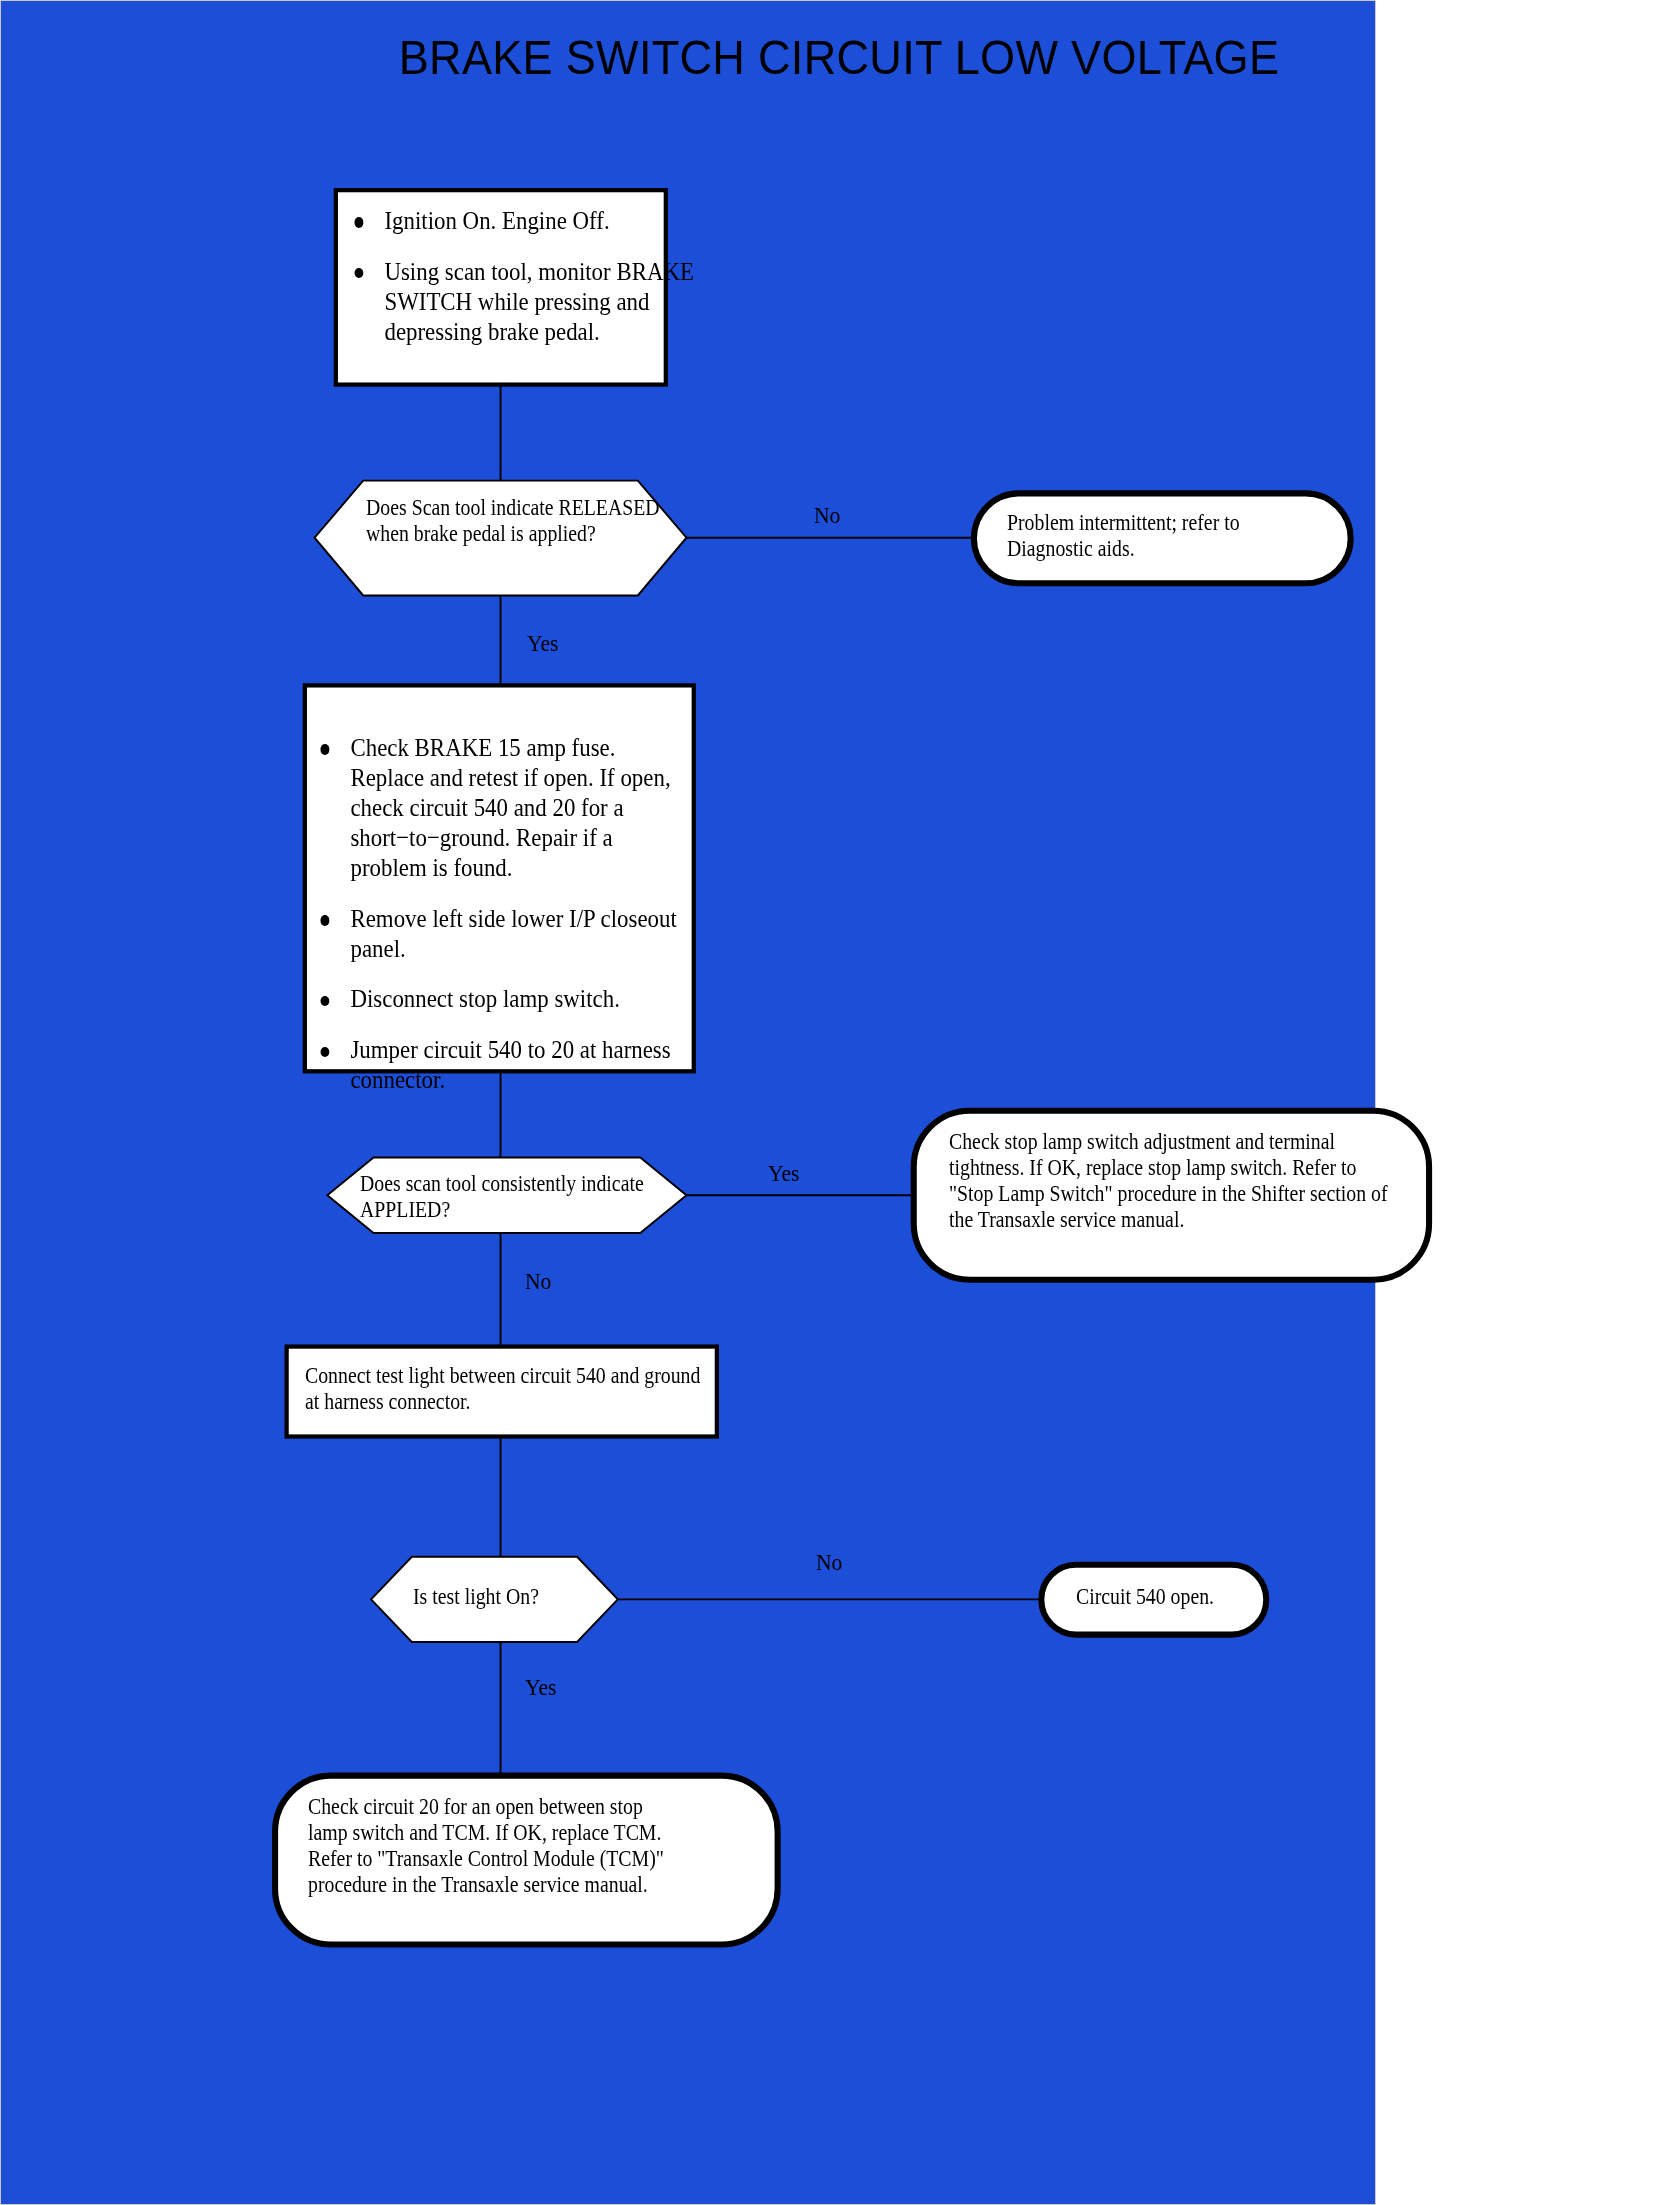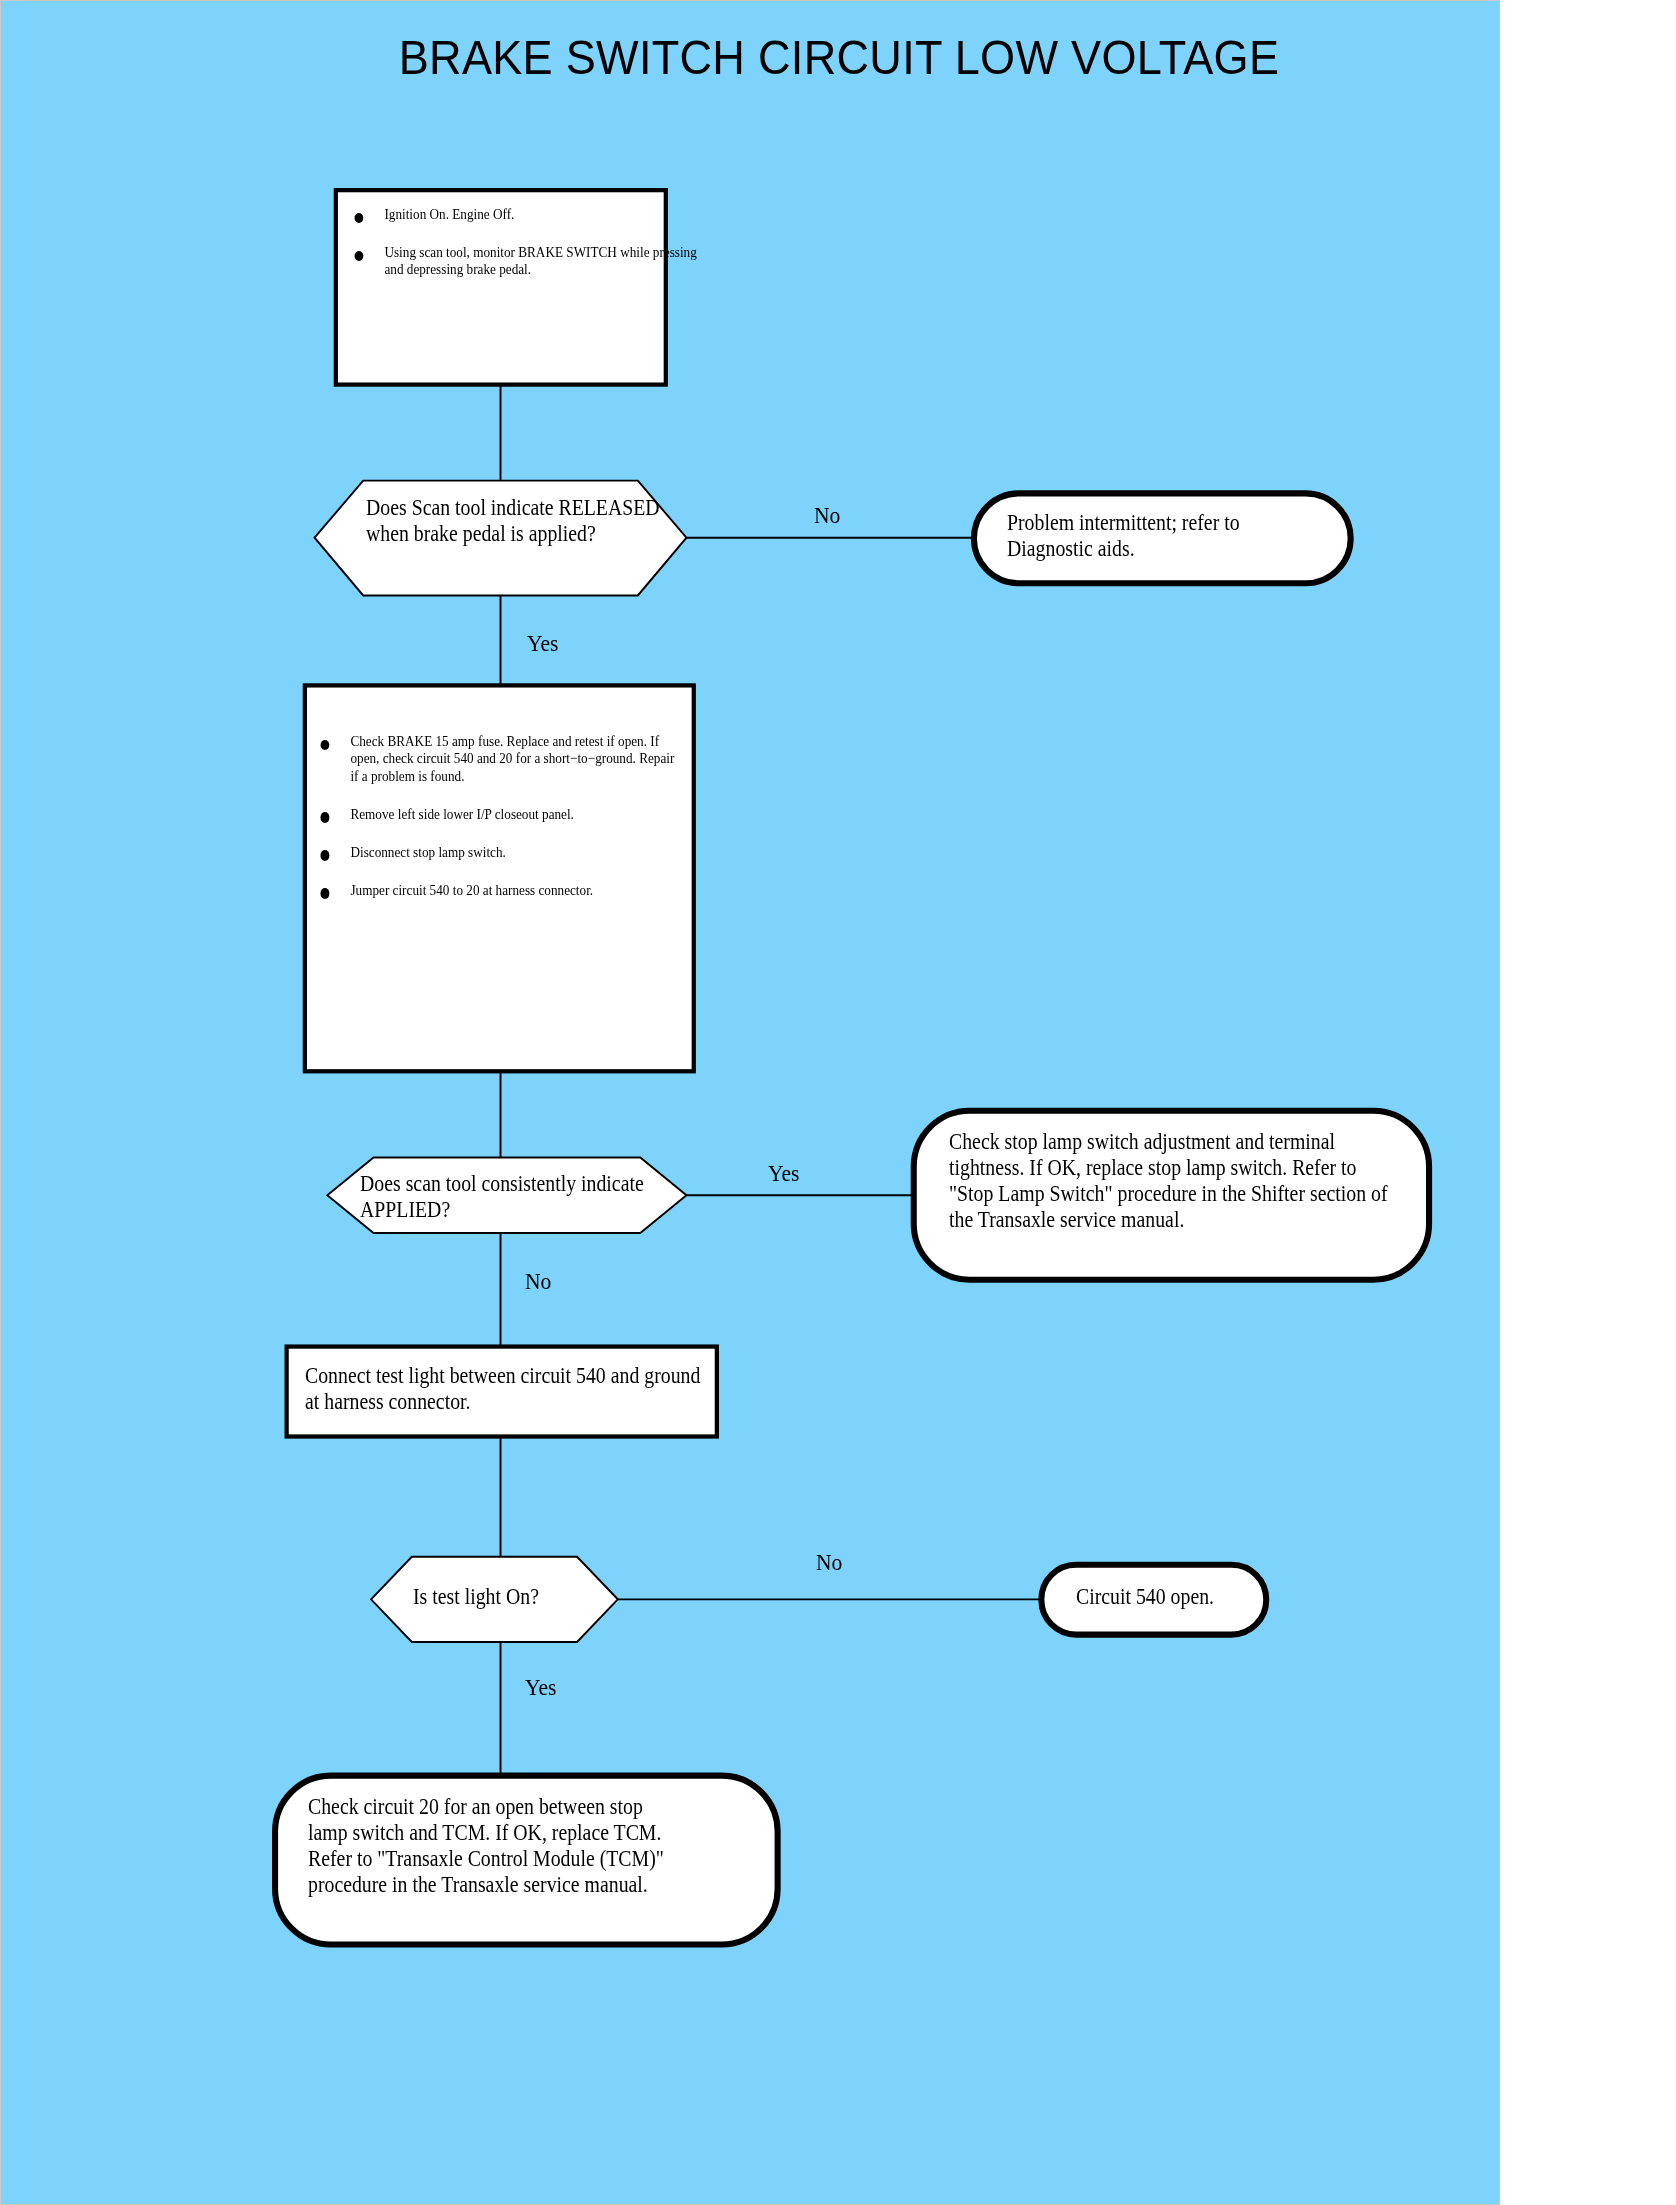--- a/index.html
+++ b/index.html
@@ -10,23 +10,23 @@
   body {
     width: 1676px;
     height: 2205px;
     position: relative;
     font-family: "Liberation Serif", "DejaVu Serif", serif;
     overflow: hidden;
   }
   #page {
     position: absolute;
     left: 0; top: 0;
-    width: 1500px;
+    width: 1376px;
     height: 2205px;
-    background: #7dd3fc;
+    background: #1d4ed8;
     border: 1.2px solid #c9c9c9;
     box-sizing: border-box;
   }
   #chart-title {
     position: absolute;
     left: 0;
     top: 28px;
     width: 1676px;
     text-align: center;
     font-family: "Liberation Sans Narrow", "Liberation Sans", sans-serif;
@@ -57,21 +57,21 @@
     font-size: 22.5px;
     line-height: 1.155;
     transform: scaleX(0.88);
     transform-origin: 0 0;
     white-space: pre-line;
   }
   .bullet-list {
     position: absolute;
     color: #000000;
     font-family: "Liberation Serif", "DejaVu Serif", serif;
-    font-size: 15px;
+    font-size: 26px;
     line-height: 1.155;
   }
   .bullet-item {
     position: relative;
     padding-left: 38px;
     margin-bottom: 20.7px;
     transform: scaleX(0.88);
     transform-origin: 0 0;
     width: 377px;
   }

